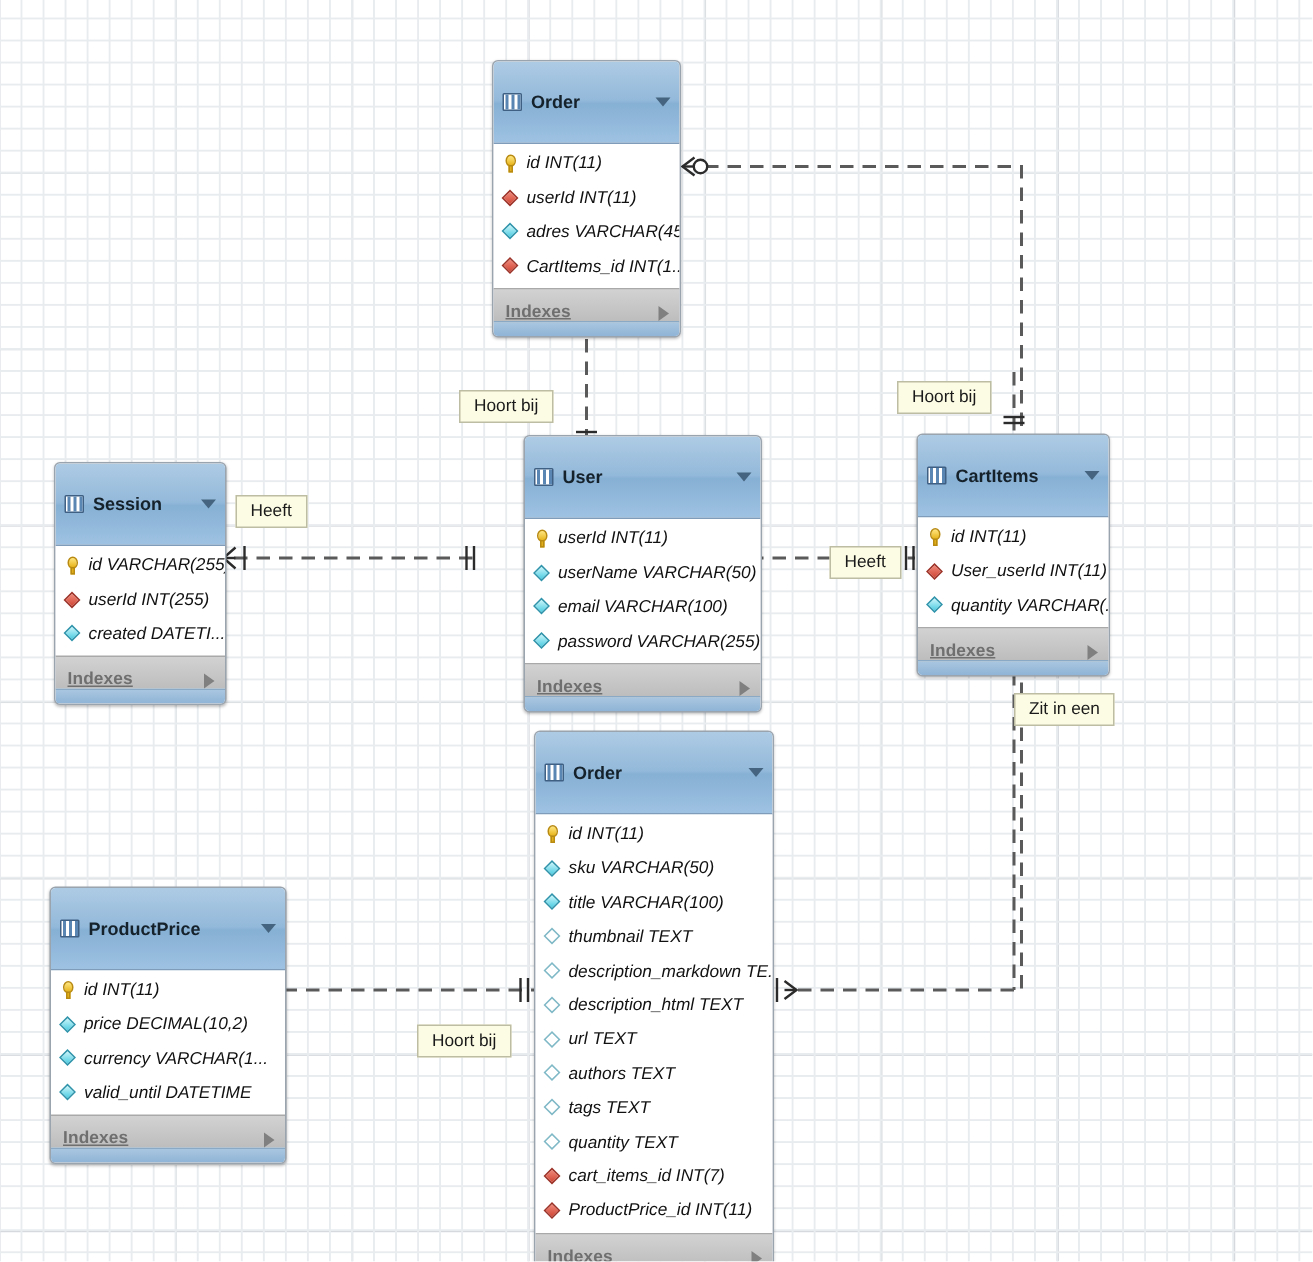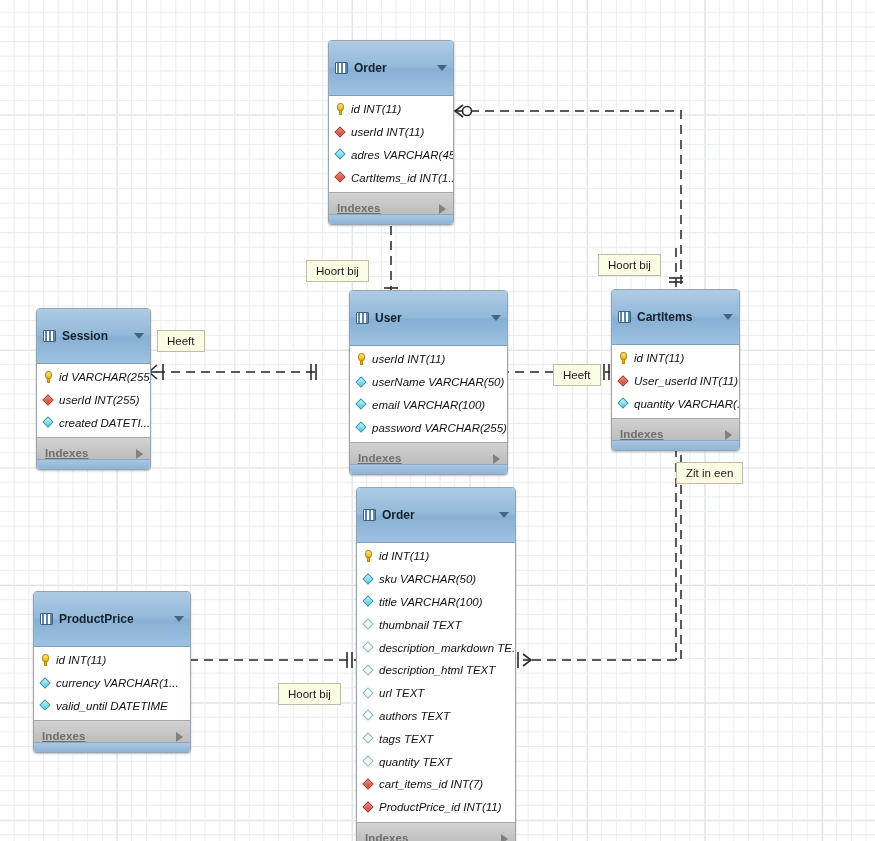--- a/index.html
+++ b/index.html
@@ -385,20 +385,24 @@
       <span class="tbl-title">ProductPrice</span>
       <span class="tbl-caret"></span>
     </div>
     <div class="cols">
       <div class="col">
         <span class="key pk"></span>
         <span>id INT(11)</span>
       </div>
       <div class="col">
         <span class="key attr"></span>
+        <span>price DECIMAL(10,2)</span>
+      </div>
+      <div class="col">
+        <span class="key attr"></span>
         <span>currency VARCHAR(1...</span>
       </div>
       <div class="col">
         <span class="key attr"></span>
         <span>valid_until DATETIME</span>
       </div>
     </div>
     <div class="tbl-foot">
       <span class="lbl">Indexes</span>
       <span class="foot-arrow"></span>

